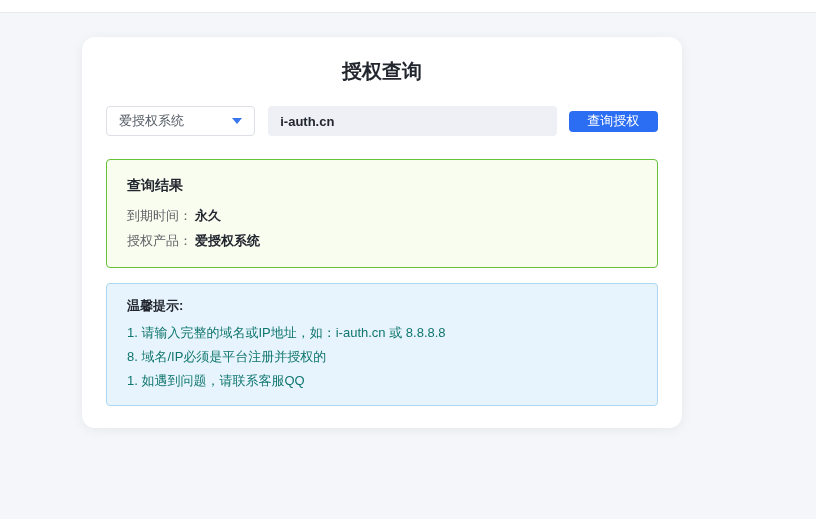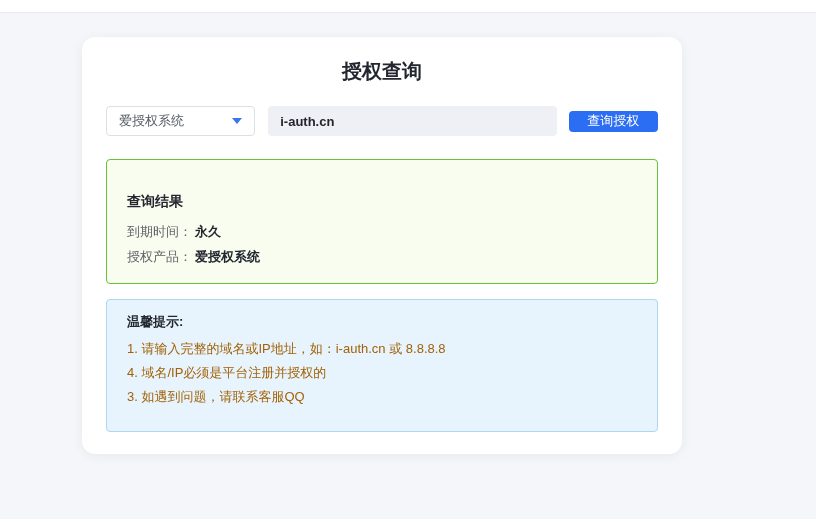--- a/index.html
+++ b/index.html
@@ -81,52 +81,52 @@
     border: none;
     border-radius: 4px;
     font-size: 13px;
     cursor: pointer;
     font-family: "Liberation Sans", "DejaVu Sans", sans-serif;
   }
   .result-box {
     border: 1px solid #67c23a;
     background: #f8fdf0;
     border-radius: 4px;
-    padding: 32px 20px 14px 20px;
+    padding: 16px 20px 14px 20px;
     margin-bottom: 15px;
   }
   .result-title {
     font-size: 14px;
     font-weight: 700;
     color: #22262e;
     line-height: 18px;
     margin-bottom: 9px;
   }
   .result-row {
     line-height: 25px;
     font-size: 13px;
   }
   .result-label { color: #606266; }
   .result-value { color: #22262e; font-weight: 700; margin-left: 3px; }
   .tips-box {
     border: 1px solid #abd7f3;
     background: #e8f4fd;
     border-radius: 4px;
-    padding: 13px 20px 22px 20px;
+    padding: 13px 20px 12px 20px;
   }
   .tips-title {
     font-size: 13px;
     font-weight: 700;
     color: #22262e;
     line-height: 18px;
     margin-bottom: 6px;
   }
   .tip-item {
     font-size: 13px;
-    color: #a16207;
+    color: #0f766e;
     line-height: 24px;
   }
 </style>
 </head>
 <body>
 
 <div class="top-bar"></div>
 
 <div class="card">
 
@@ -147,17 +147,17 @@
       <span class="result-label">到期时间：</span><span class="result-value">永久</span>
     </div>
     <div class="result-row">
       <span class="result-label">授权产品：</span><span class="result-value">爱授权系统</span>
     </div>
   </div>
 
   <div class="tips-box">
     <div class="tips-title">温馨提示:</div>
     <div class="tip-item">1. 请输入完整的域名或IP地址，如：i-auth.cn 或 8.8.8.8</div>
-    <div class="tip-item">4. 域名/IP必须是平台注册并授权的</div>
-    <div class="tip-item">3. 如遇到问题，请联系客服QQ</div>
+    <div class="tip-item">8. 域名/IP必须是平台注册并授权的</div>
+    <div class="tip-item">1. 如遇到问题，请联系客服QQ</div>
   </div>
 
 </div>
 
 </body></html>

